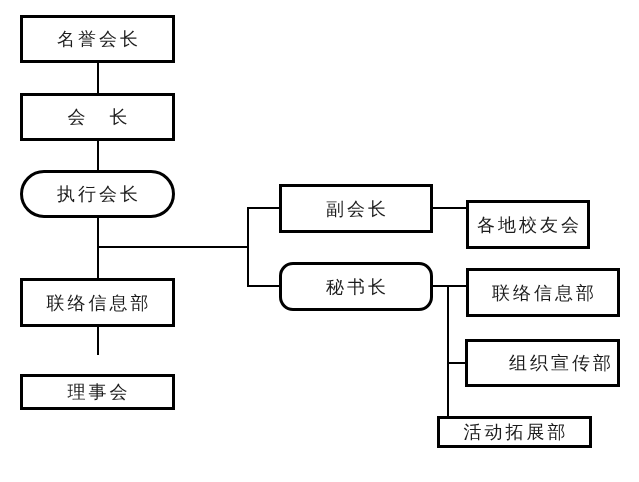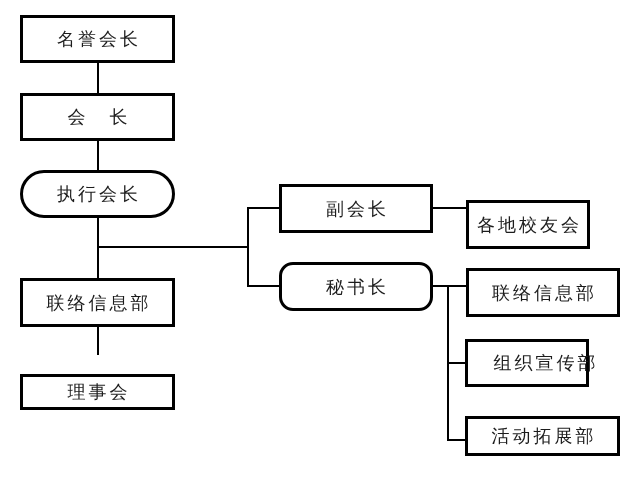--- a/index.html
+++ b/index.html
@@ -34,22 +34,22 @@
   .n-president  {left:20px;  top:93px;  width:155px; height:48px;}
   .n-exec       {left:20px;  top:170px; width:155px; height:48px;border-radius:24px;}
   .n-standing   {left:20px;  top:278px; width:155px; height:49px;}
   .n-council    {left:20px;  top:374px; width:155px; height:36px;}
   
   .n-vicepres   {left:279px; top:184px; width:154px; height:49px;text-align:right;}
   .n-secretary  {left:279px; top:262px; width:154px; height:49px;border-radius:14px;}
   
   .n-alumni     {left:466px; top:200px; width:124px; height:49px;}
   .n-liaison    {left:466px; top:268px; width:154px; height:49px;}
-  .n-publicity  {left:465px; top:339px; width:124px; height:48px;padding-left:35px;}
-  .n-activity   {left:465px; top:416px; width:155px; height:40px;}
+  .n-publicity  {left:465px; top:339px; width:155px; height:48px;padding-left:35px;}
+  .n-activity   {left:437px; top:416px; width:155px; height:32px;}
   
   .ln-v1        {left:97px;  top:63px;  width:2px;   height:30px;}
   .ln-v2        {left:97px;  top:141px; width:2px;   height:29px;}
   .ln-v3        {left:97px;  top:218px; width:2px;   height:60px;}
   .ln-v4        {left:97px;  top:327px; width:2px;   height:28px;}
   .ln-branch-h  {left:97px;  top:246px; width:152px; height:2px;}
   .ln-branch-v  {left:247px; top:207px; width:2px;   height:80px;}
   .ln-stub-vp   {left:247px; top:207px; width:32px;  height:2px;}
   .ln-stub-sg   {left:247px; top:285px; width:32px;  height:2px;}
   .ln-vp-al     {left:433px; top:207px; width:33px;  height:2px;}

